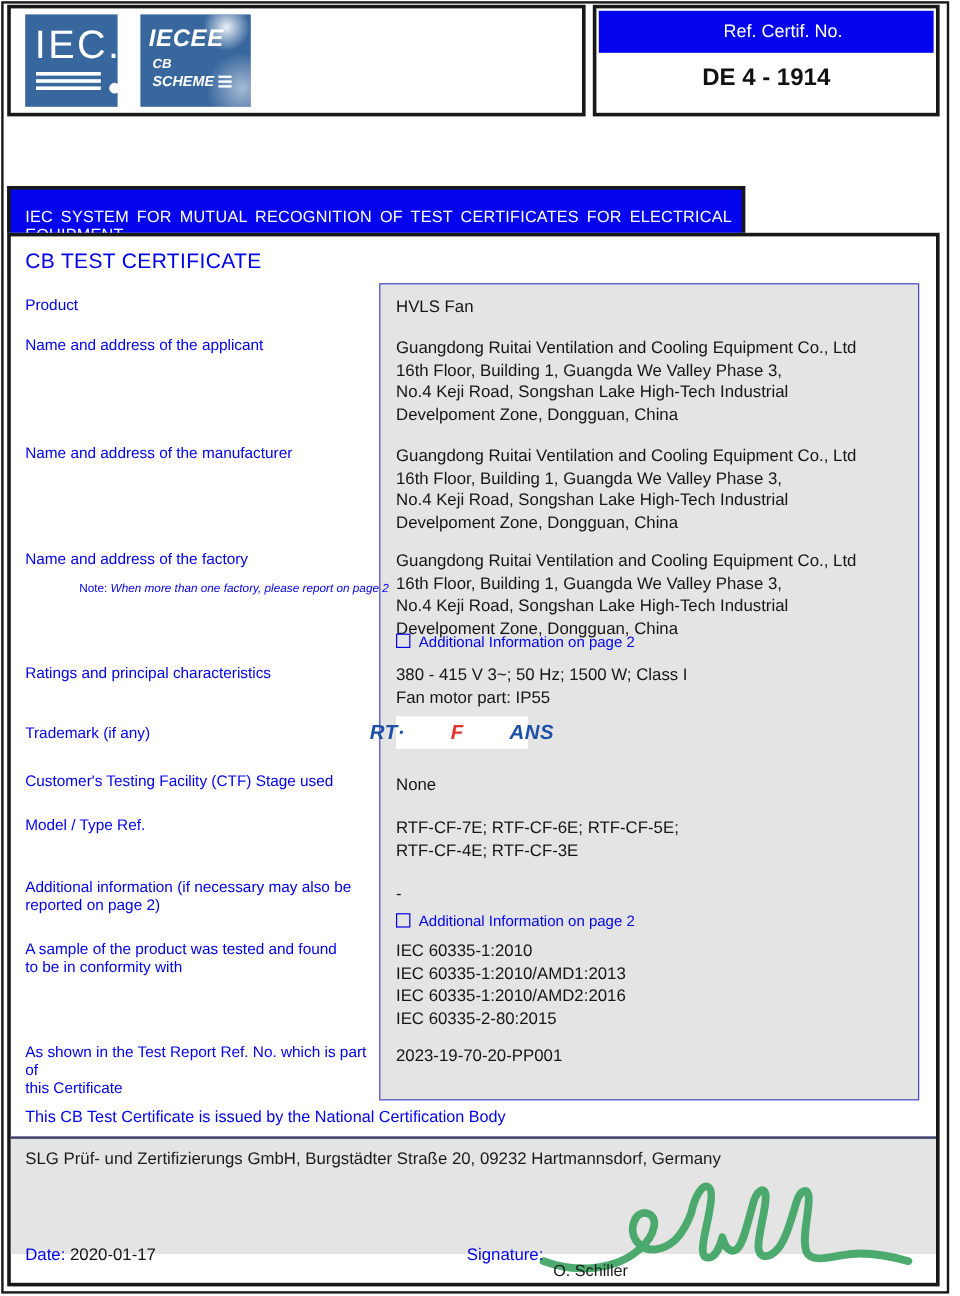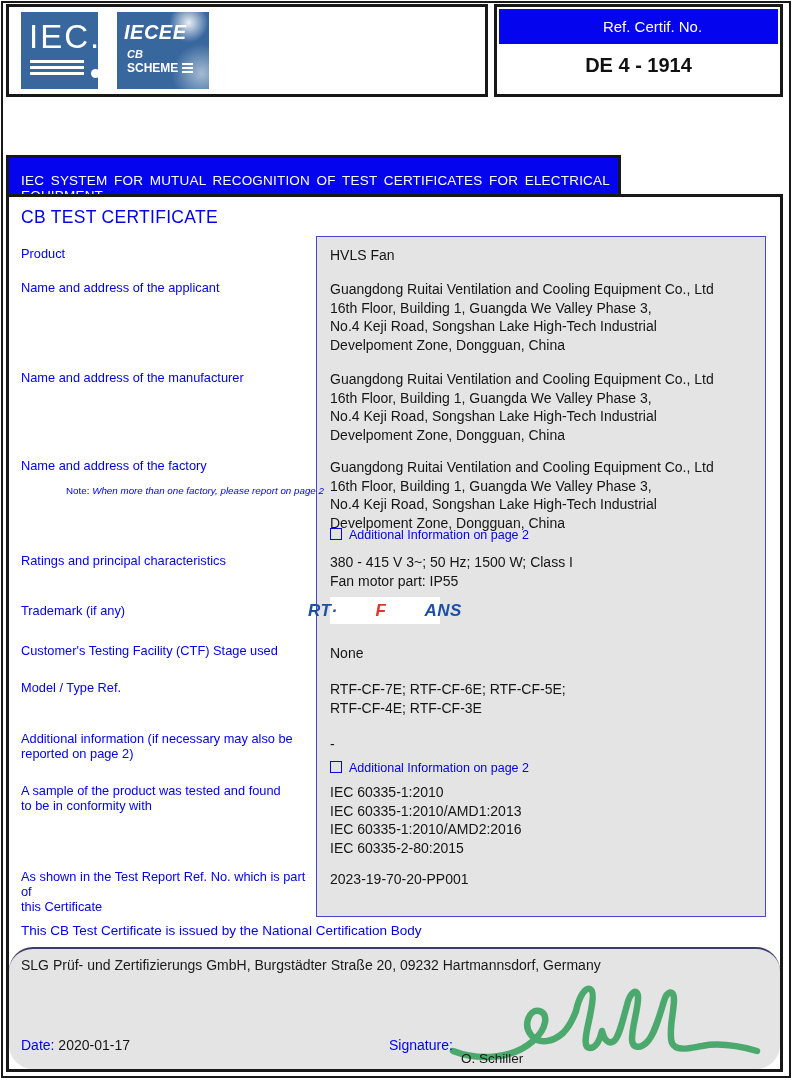--- a/index.html
+++ b/index.html
@@ -17,21 +17,21 @@
   .iec-lines { position:absolute; left:9px; bottom:11px; width:70px; }
   .iec-lines i { display:block; width:54px; height:3px; background:#fff; margin-bottom:3px; }
   .iec-dot { position:absolute; right:0; bottom:0; width:9px; height:9px; border-radius:50%; background:#fff; }
   .iecee-square { position:absolute; left:108px; top:5px; width:92px; height:77px;
     background: radial-gradient(circle 26px at 78% 14%, rgba(255,255,255,.9), rgba(255,255,255,0) 75%),
                 radial-gradient(circle 46px at 92% 80%, rgba(255,255,255,.55), rgba(255,255,255,0) 65%),
                 #38679E;
     overflow:hidden; color:#fff; }
   .iecee-title { font-style:italic; font-weight:bold; font-size:20px; margin:9px 0 0 7px; letter-spacing:.5px; }
   .iecee-cb { font-style:italic; font-weight:bold; font-size:11px; margin:4px 0 0 10px; }
-  .iecee-scheme-row { display:flex; align-items:center; gap:4px; margin:1px 0 0 10px; font-weight:bold; font-size:12px; }
+  .iecee-scheme-row { display:flex; align-items:center; gap:4px; margin:1px 0 0 10px; font-style:italic; font-weight:bold; font-size:12px; }
   .iecee-lines i { display:block; width:11px; height:2px; background:#fff; margin:2px 0; }
 
   
   .ref-box { position:absolute; left:494px; top:4px; width:289px; height:93px; border:3px solid #181818; background:#fff; box-sizing:border-box; }
   .ref-header { margin:2px 2px 0 2px; height:35px; background:#0404EF; color:#fff; font-size:15px; display:flex; align-items:center; justify-content:center;padding-left:28px; }
   .ref-number { text-align:center; margin-top:10px; font-size:20px; font-weight:bold; color:#111; }
 
   
   .banner { position:absolute; left:6px; top:115px; width:615px; height:75px; border:3px solid #181818; background:#0404EF; box-sizing:border-box; padding:15px 8px 0 12px; color:#fff; font-size:13.5px; letter-spacing:.2px;margin-top:40px; }
   .banner-line1 { text-align:justify; height:22px; overflow:hidden; }
@@ -46,21 +46,21 @@
   .note { position:absolute; left:12px; width:300px; color:#0101EC; font-size:9.8px;padding-left:45px; }
   .note i { font-style:italic; }
   .addl-row { position:absolute; left:321px; color:#0101EC; font-size:12.5px; }
   .cbx { display:inline-block; width:10px; height:10px; border:1.5px solid #0101EC; margin-right:7px; vertical-align:-1px; }
   .tm-logo { position:absolute; left:321px; top:400px; width:110px; height:27px; background:#fff; display:flex; align-items:center; justify-content:center; font-style:italic; font-weight:bold; font-size:17px; letter-spacing:.5px;gap:38px; }
   .tm-rt, .tm-ans { color:#1C4FA6; }
   .tm-f { color:#E2342B; }
   .issued-by { position:absolute; left:12px; top:726px; color:#0101EC; font-size:13.5px; }
 
   
-  .bottom-gray { position:absolute; left:0; top:750px; width:771px; height:122px; background:#E4E4E4; border-top:2px solid #3d3d6b; box-sizing:border-box;border-radius:24px; }
+  .bottom-gray { position:absolute; left:0; top:750px; width:771px; height:98px; background:#E4E4E4; border-top:2px solid #3d3d6b; box-sizing:border-box; }
   .ncb-name { position:absolute; left:12px; top:8px; font-size:14px; color:#1a1a1a; }
   .date-row { position:absolute; left:12px; top:88px; font-size:14px; }
   .blue { color:#0101EC; }
   .sig-label { position:absolute; left:380px; top:88px; font-size:14px; }
   .signature-svg { position:absolute; left:438px; top:30px; }
   .signatory { position:absolute; left:452px; top:102px; font-size:13.5px; color:#1a1a1a; }
 </style>
 </head>
 <body>
 

